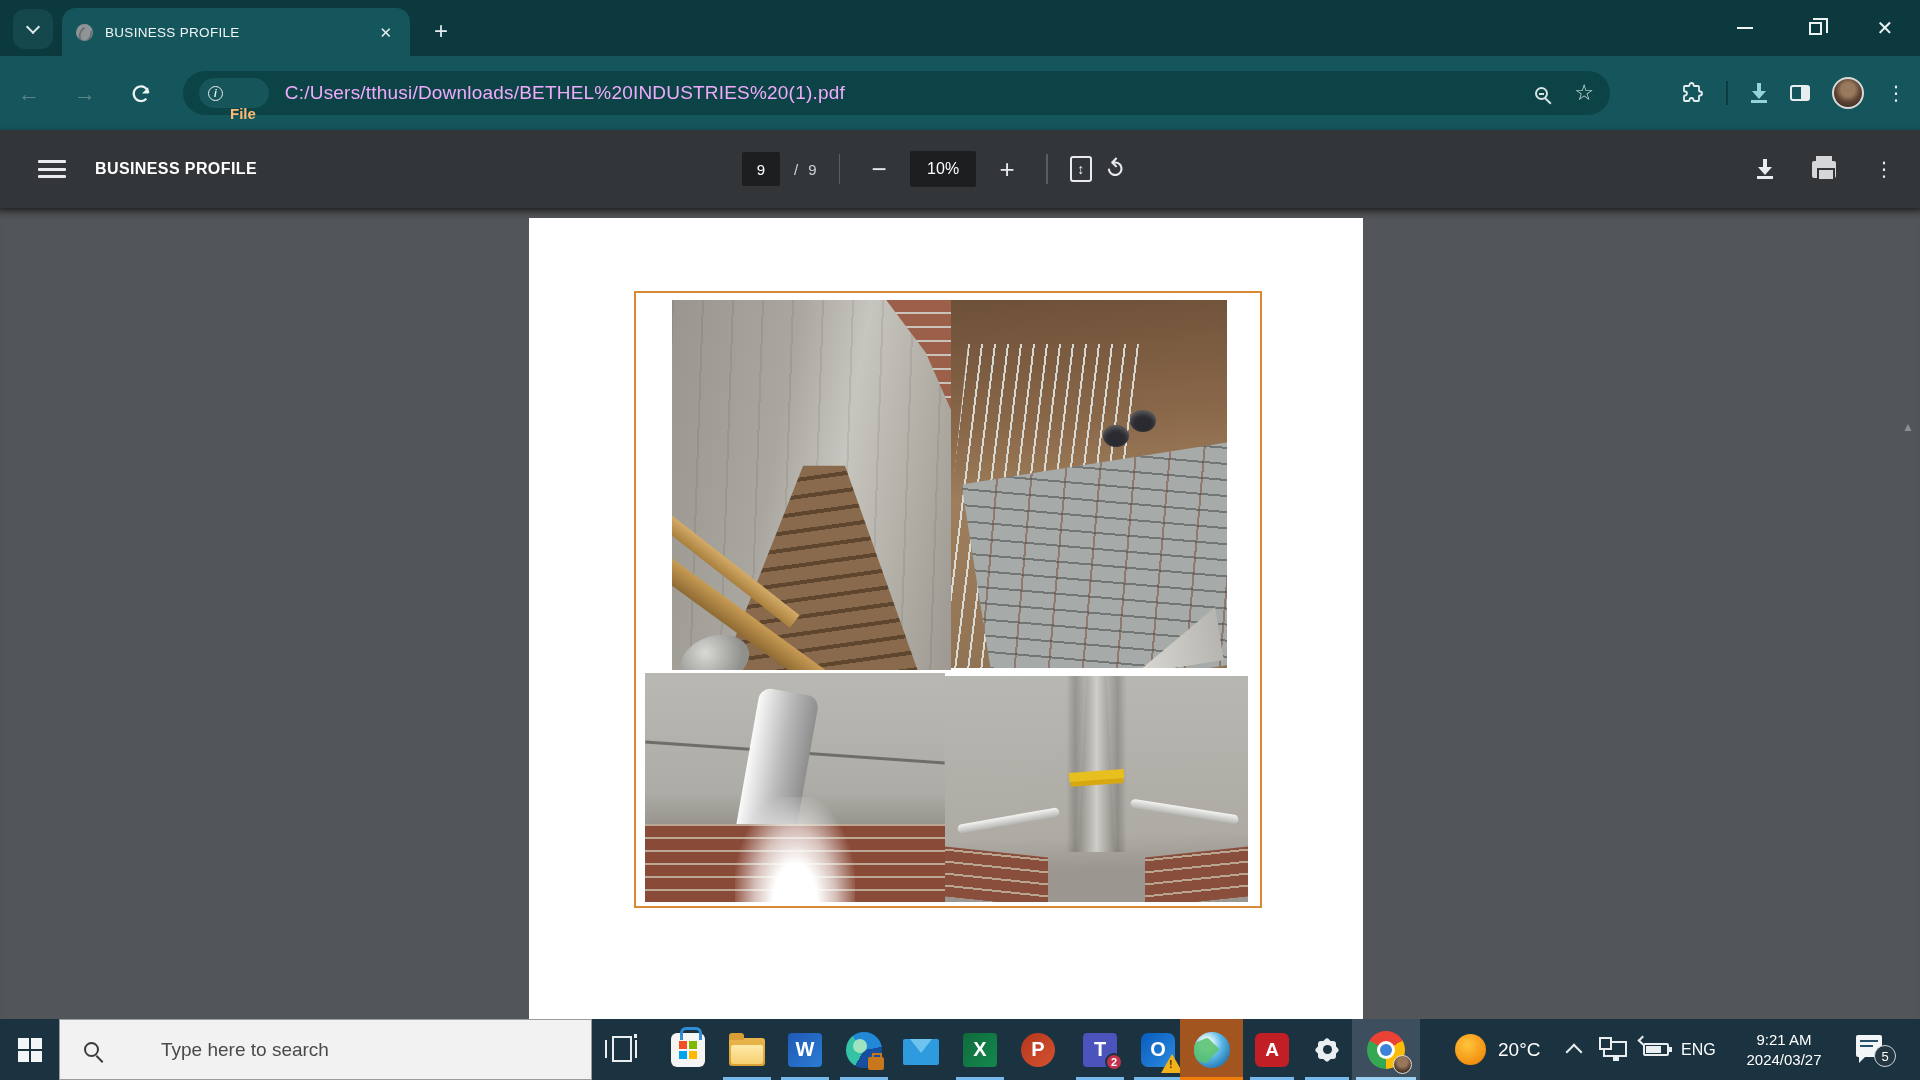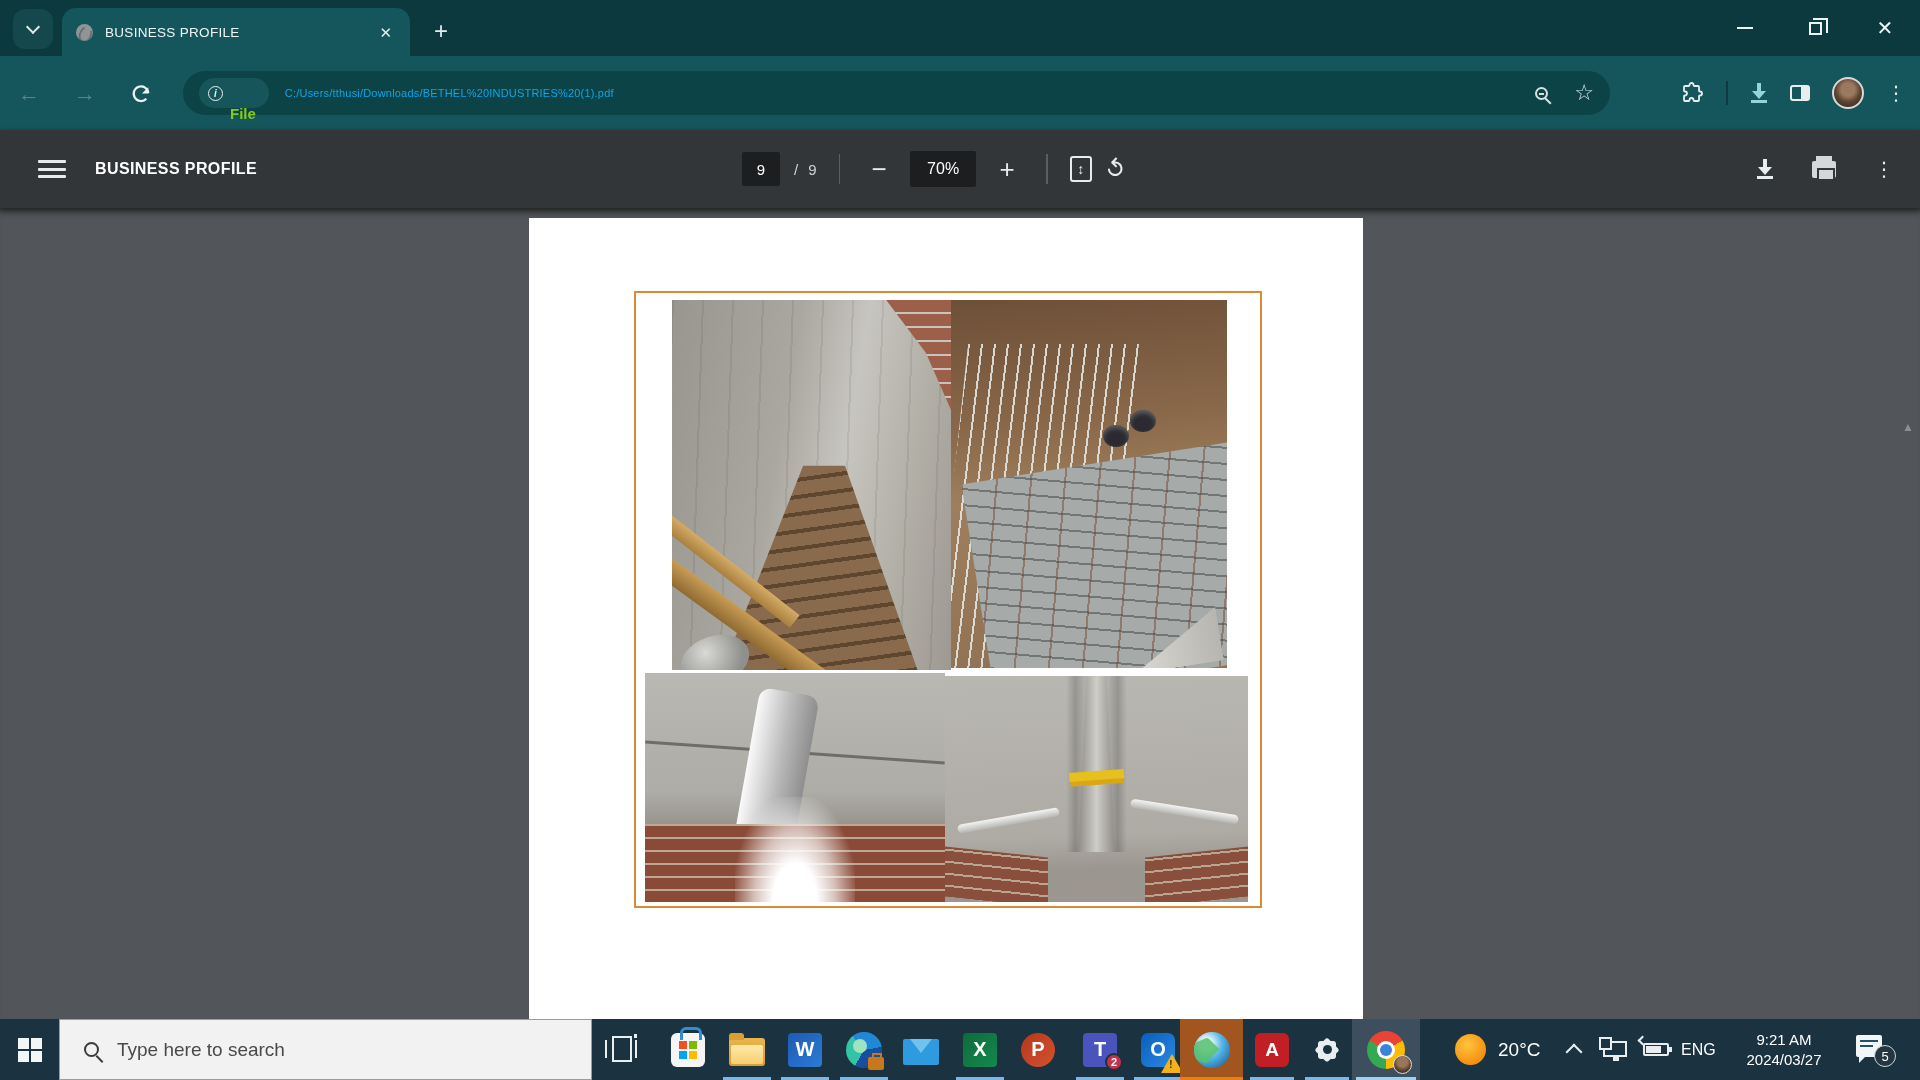--- a/index.html
+++ b/index.html
@@ -35,22 +35,22 @@
   .toolbar { position:absolute; left:0; top:56px; width:1920px; height:74px; background:var(--toolbar,#15565c); }
   .nav-btn { position:absolute; top:20px; width:36px; height:36px; display:flex; align-items:center;
              justify-content:center; font-size:22px; }
   .nav-disabled { color:#5d8489; }
   .omnibox { position:absolute; left:183px; top:15px; width:1427px; height:44px; border-radius:22px;
              background:var(--address-pill,#0c4347); display:flex; align-items:center; padding:0 16px; }
   .file-chip { height:30px; border-radius:15px; background:#16555a; display:flex; align-items:center;
                gap:7px; padding:0 13px 0 9px; margin-right:16px; }
   .info-icon { width:15px; height:15px; border-radius:50%; border:1.6px solid #e8f0f0; color:#e8f0f0;
                font-size:10px; font-weight:bold; display:flex; align-items:center; justify-content:center; font-style:italic; }
-  .chip-label { color:#84cc16; font-size:15px; font-weight:bold;margin-top:40px; }
-  .url-text { color:#0ea5e9; font-size:11px; letter-spacing:.2px; flex:1 1 auto; white-space:nowrap; overflow:hidden; }
+  .chip-label { color:#fdba74; font-size:15px; font-weight:bold;margin-top:40px; }
+  .url-text { color:#f0abfc; font-size:19px; letter-spacing:.2px; flex:1 1 auto; white-space:nowrap; overflow:hidden; }
   .mag { width:13px; height:13px; border:2px solid #d7e2e2; border-radius:50%; position:relative; }
   .mag::after { content:""; position:absolute; right:-6px; bottom:-4px; width:8px; height:2px; background:#d7e2e2;
                 transform:rotate(45deg); }
   .mag::before { content:""; position:absolute; left:2px; top:4.5px; width:5px; height:1.8px; background:#d7e2e2; }
   .omni-icon { margin-left:26px; flex:0 0 auto; display:flex; align-items:center; justify-content:center; }
   .star { color:#d7e2e2; font-size:22px; line-height:1; }
   .tb-right { position:absolute; right:14px; top:15px; height:44px; display:flex; align-items:center; gap:22px; }
   .vsep { width:2px; height:24px; background:#0d3a3e; }
   .panel-icon { width:20px; height:16px; border:2px solid #e8eef0; border-radius:3px; position:relative; }
   .panel-icon::after { content:""; position:absolute; right:0; top:0; width:7px; height:12px; background:#e8eef0; }
@@ -172,21 +172,21 @@
   .taskbar { position:absolute; left:0; top:1019px; width:1920px; height:61px; background:var(--taskbar,#1b3340); }
   .start-btn { position:absolute; left:0; top:0; width:59px; height:61px; display:flex; align-items:center; justify-content:center; }
   .win-logo { width:24px; height:24px; display:grid; grid-template-columns:11px 11px; grid-template-rows:11px 11px; gap:2px; }
   .win-logo span { background:#f2f6f7; }
   .search-box { position:absolute; left:59px; top:0; width:533px; height:61px; background:#f2f2f2;
                 border:1px solid #9c9c9c; display:flex; align-items:center; padding-left:24px; gap:18px; }
   .search-mag { width:15px; height:15px; border:2px solid #3c3c3c; border-radius:50%; position:relative; flex:0 0 auto; }
   .search-mag::after { content:""; position:absolute; right:-7px; bottom:-5px; width:9px; height:2px; background:#3c3c3c;
                 transform:rotate(45deg); }
   .search-input { border:none; outline:none; background:transparent; font-size:19px; color:#3c3c3c; width:380px;
-                font-family:"Liberation Sans", sans-serif; }
+                font-family:"Liberation Sans", sans-serif;margin-left:44px; }
   .search-input::placeholder { color:#4a4a4a; }
   .taskview { position:absolute; left:604px; top:14px; width:40px; height:33px; }
   .tv-rect { position:absolute; left:8px; top:3px; width:20px; height:26px; border:2px solid #e9eef0; }
   .tv-l { position:absolute; left:1px; top:7px; width:2px; height:18px; background:#e9eef0; }
   .tv-r { position:absolute; right:7px; top:7px; width:2px; height:18px; background:#e9eef0; }
   .tv-dot { position:absolute; right:7px; top:1px; width:3px; height:4px; background:#e9eef0; }
   .tb-app { position:absolute; top:0; width:58px; height:61px; display:flex; align-items:center; justify-content:center; }
   .ico { width:34px; height:34px; border-radius:4px; display:flex; align-items:center; justify-content:center;
          color:#fff; font-weight:bold; font-size:20px; position:relative; }
   .ico-store { background:#f5f5f5; border-radius:6px; position:relative; }
@@ -345,21 +345,21 @@
       </div>
     <div class="pdf-title">BUSINESS PROFILE</div>
     <div class="pdf-center">
       <div class="counter-box page-box">9</div>
       <div class="page-of">
         <span>/</span>
         <span>9</span>
       </div>
       <div class="pdf-sep"></div>
       <div class="pm-btn">−</div>
-      <div class="counter-box zoom-box">70%</div>
+      <div class="counter-box zoom-box">10%</div>
       <div class="pm-btn">+</div>
       <div class="pdf-sep"></div>
       <div class="fit-icon">↕</div>
       <div class="rotate-icon">↺</div>
     </div>
     <div class="pdf-right">
       <div class="dl-arrow">
         <div class="stem"></div>
           <div class="head"></div>
           <div class="base"></div>

